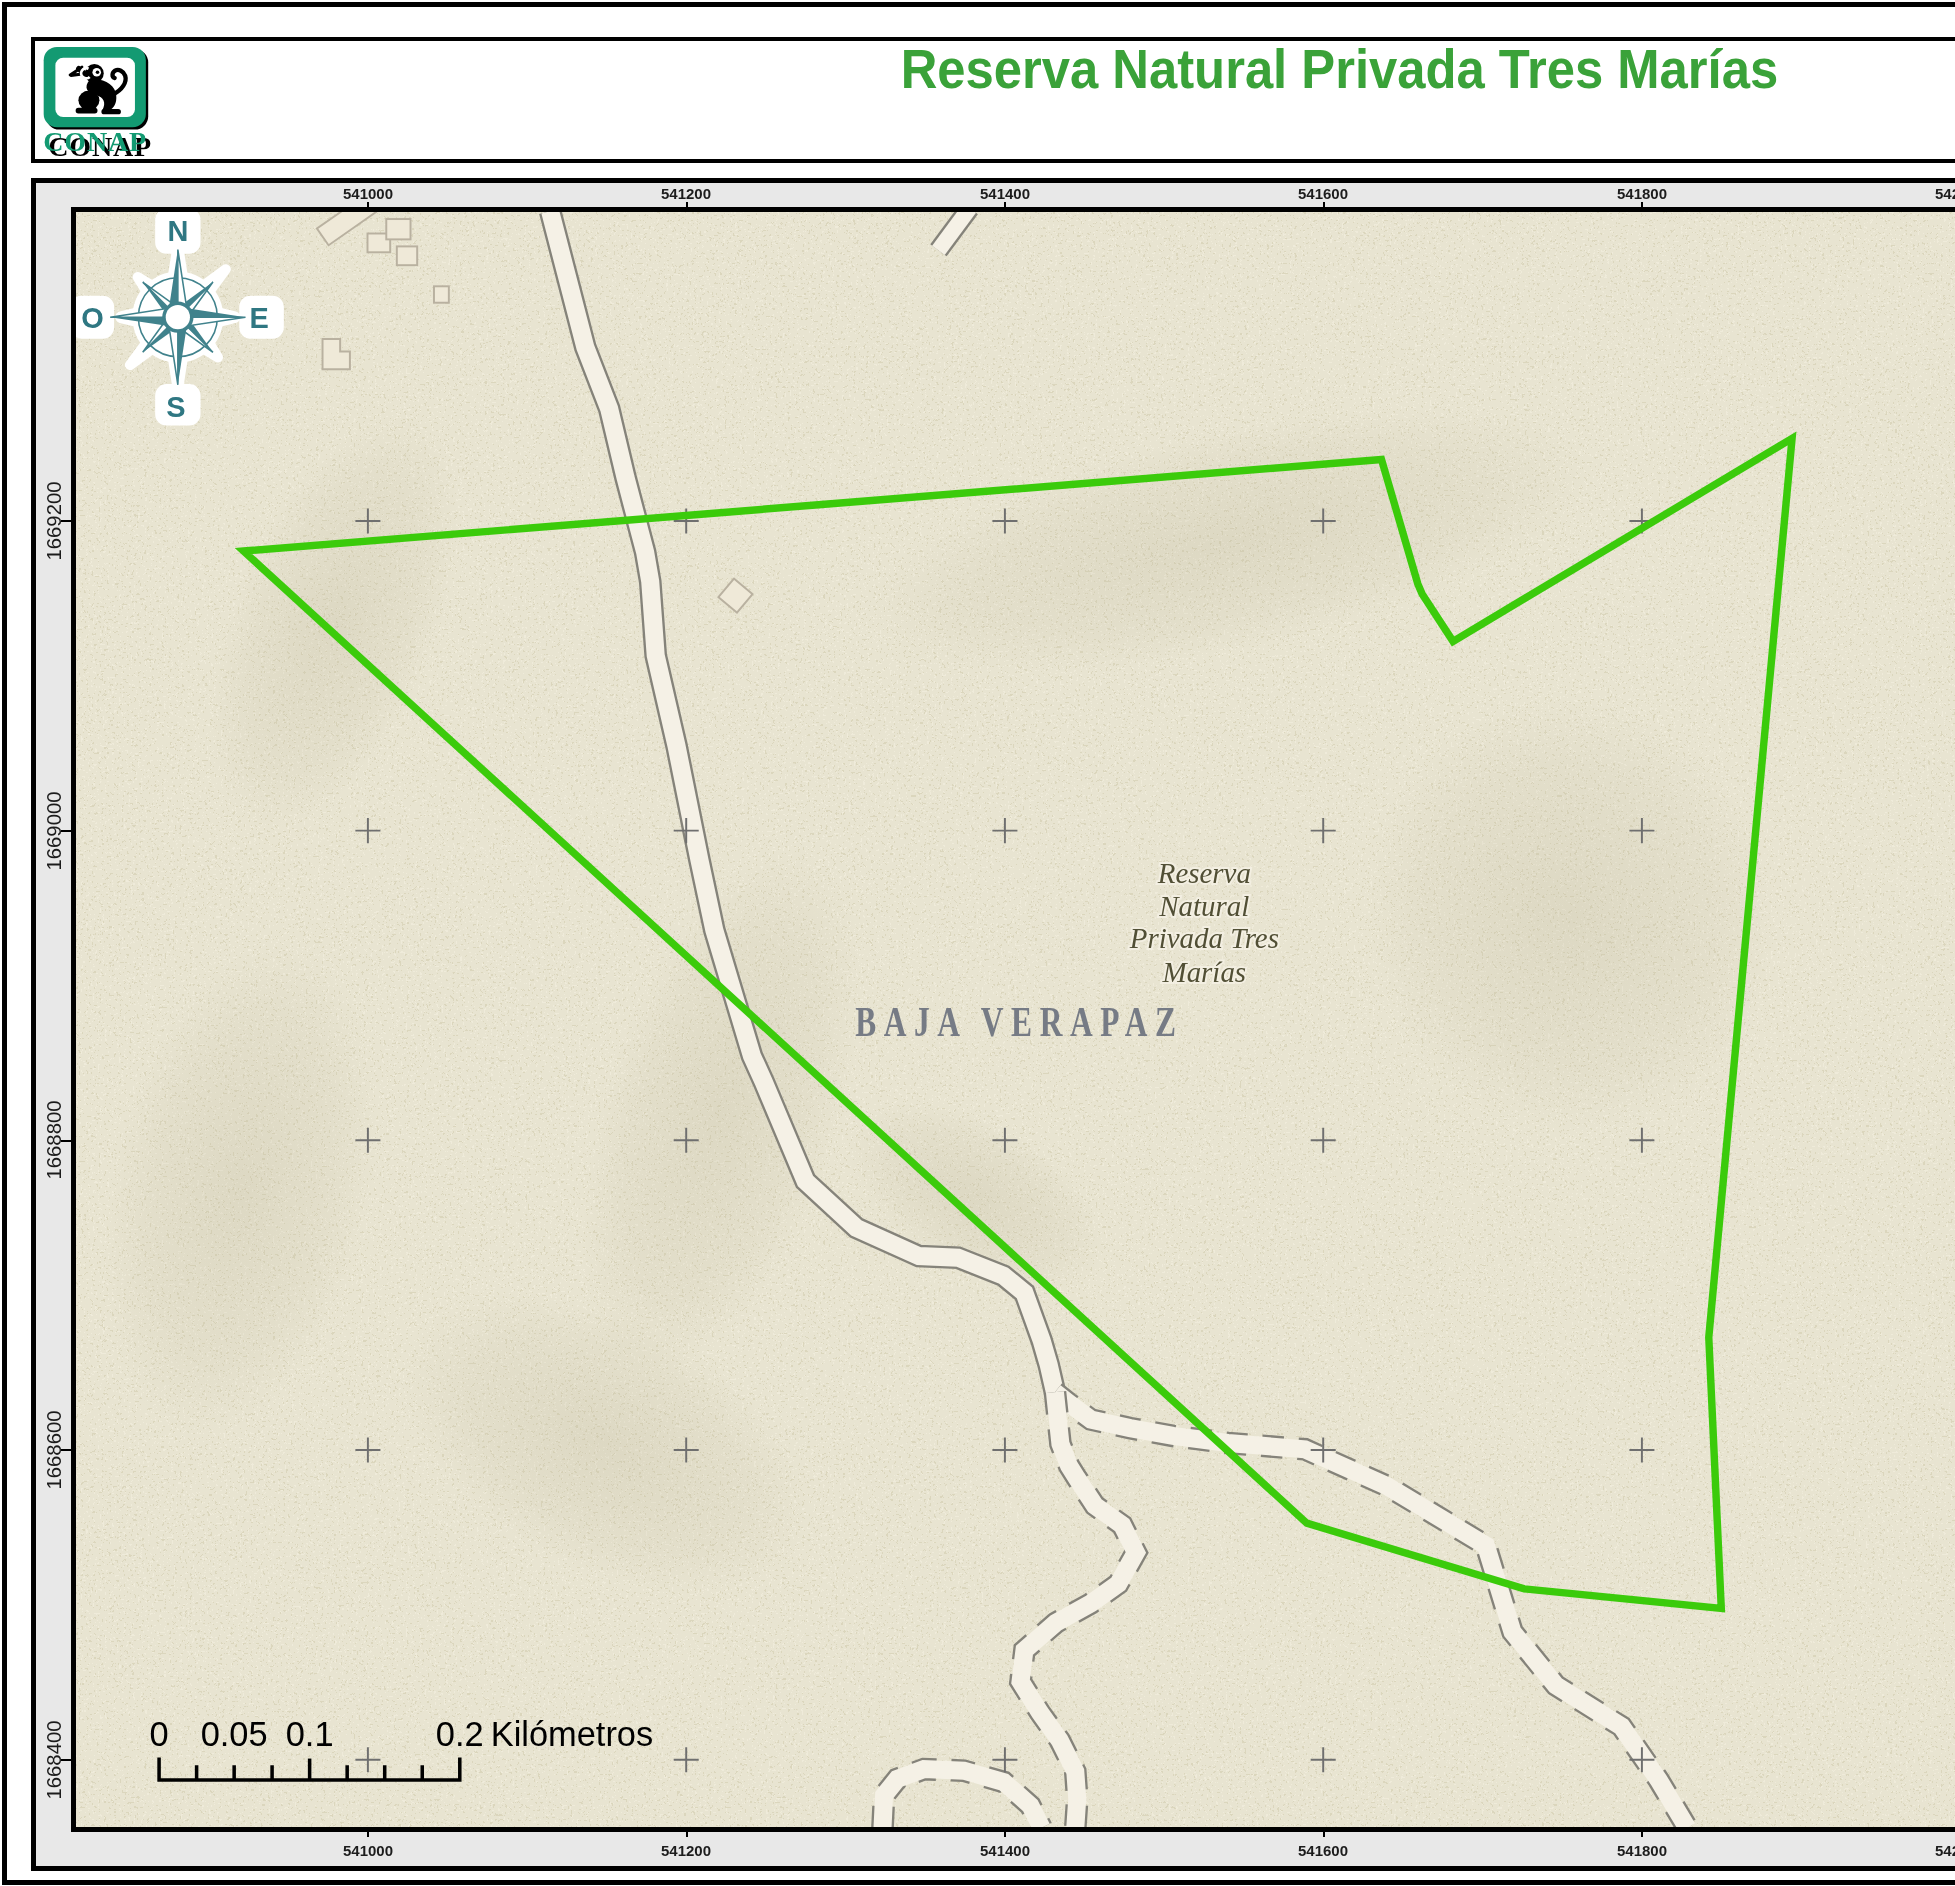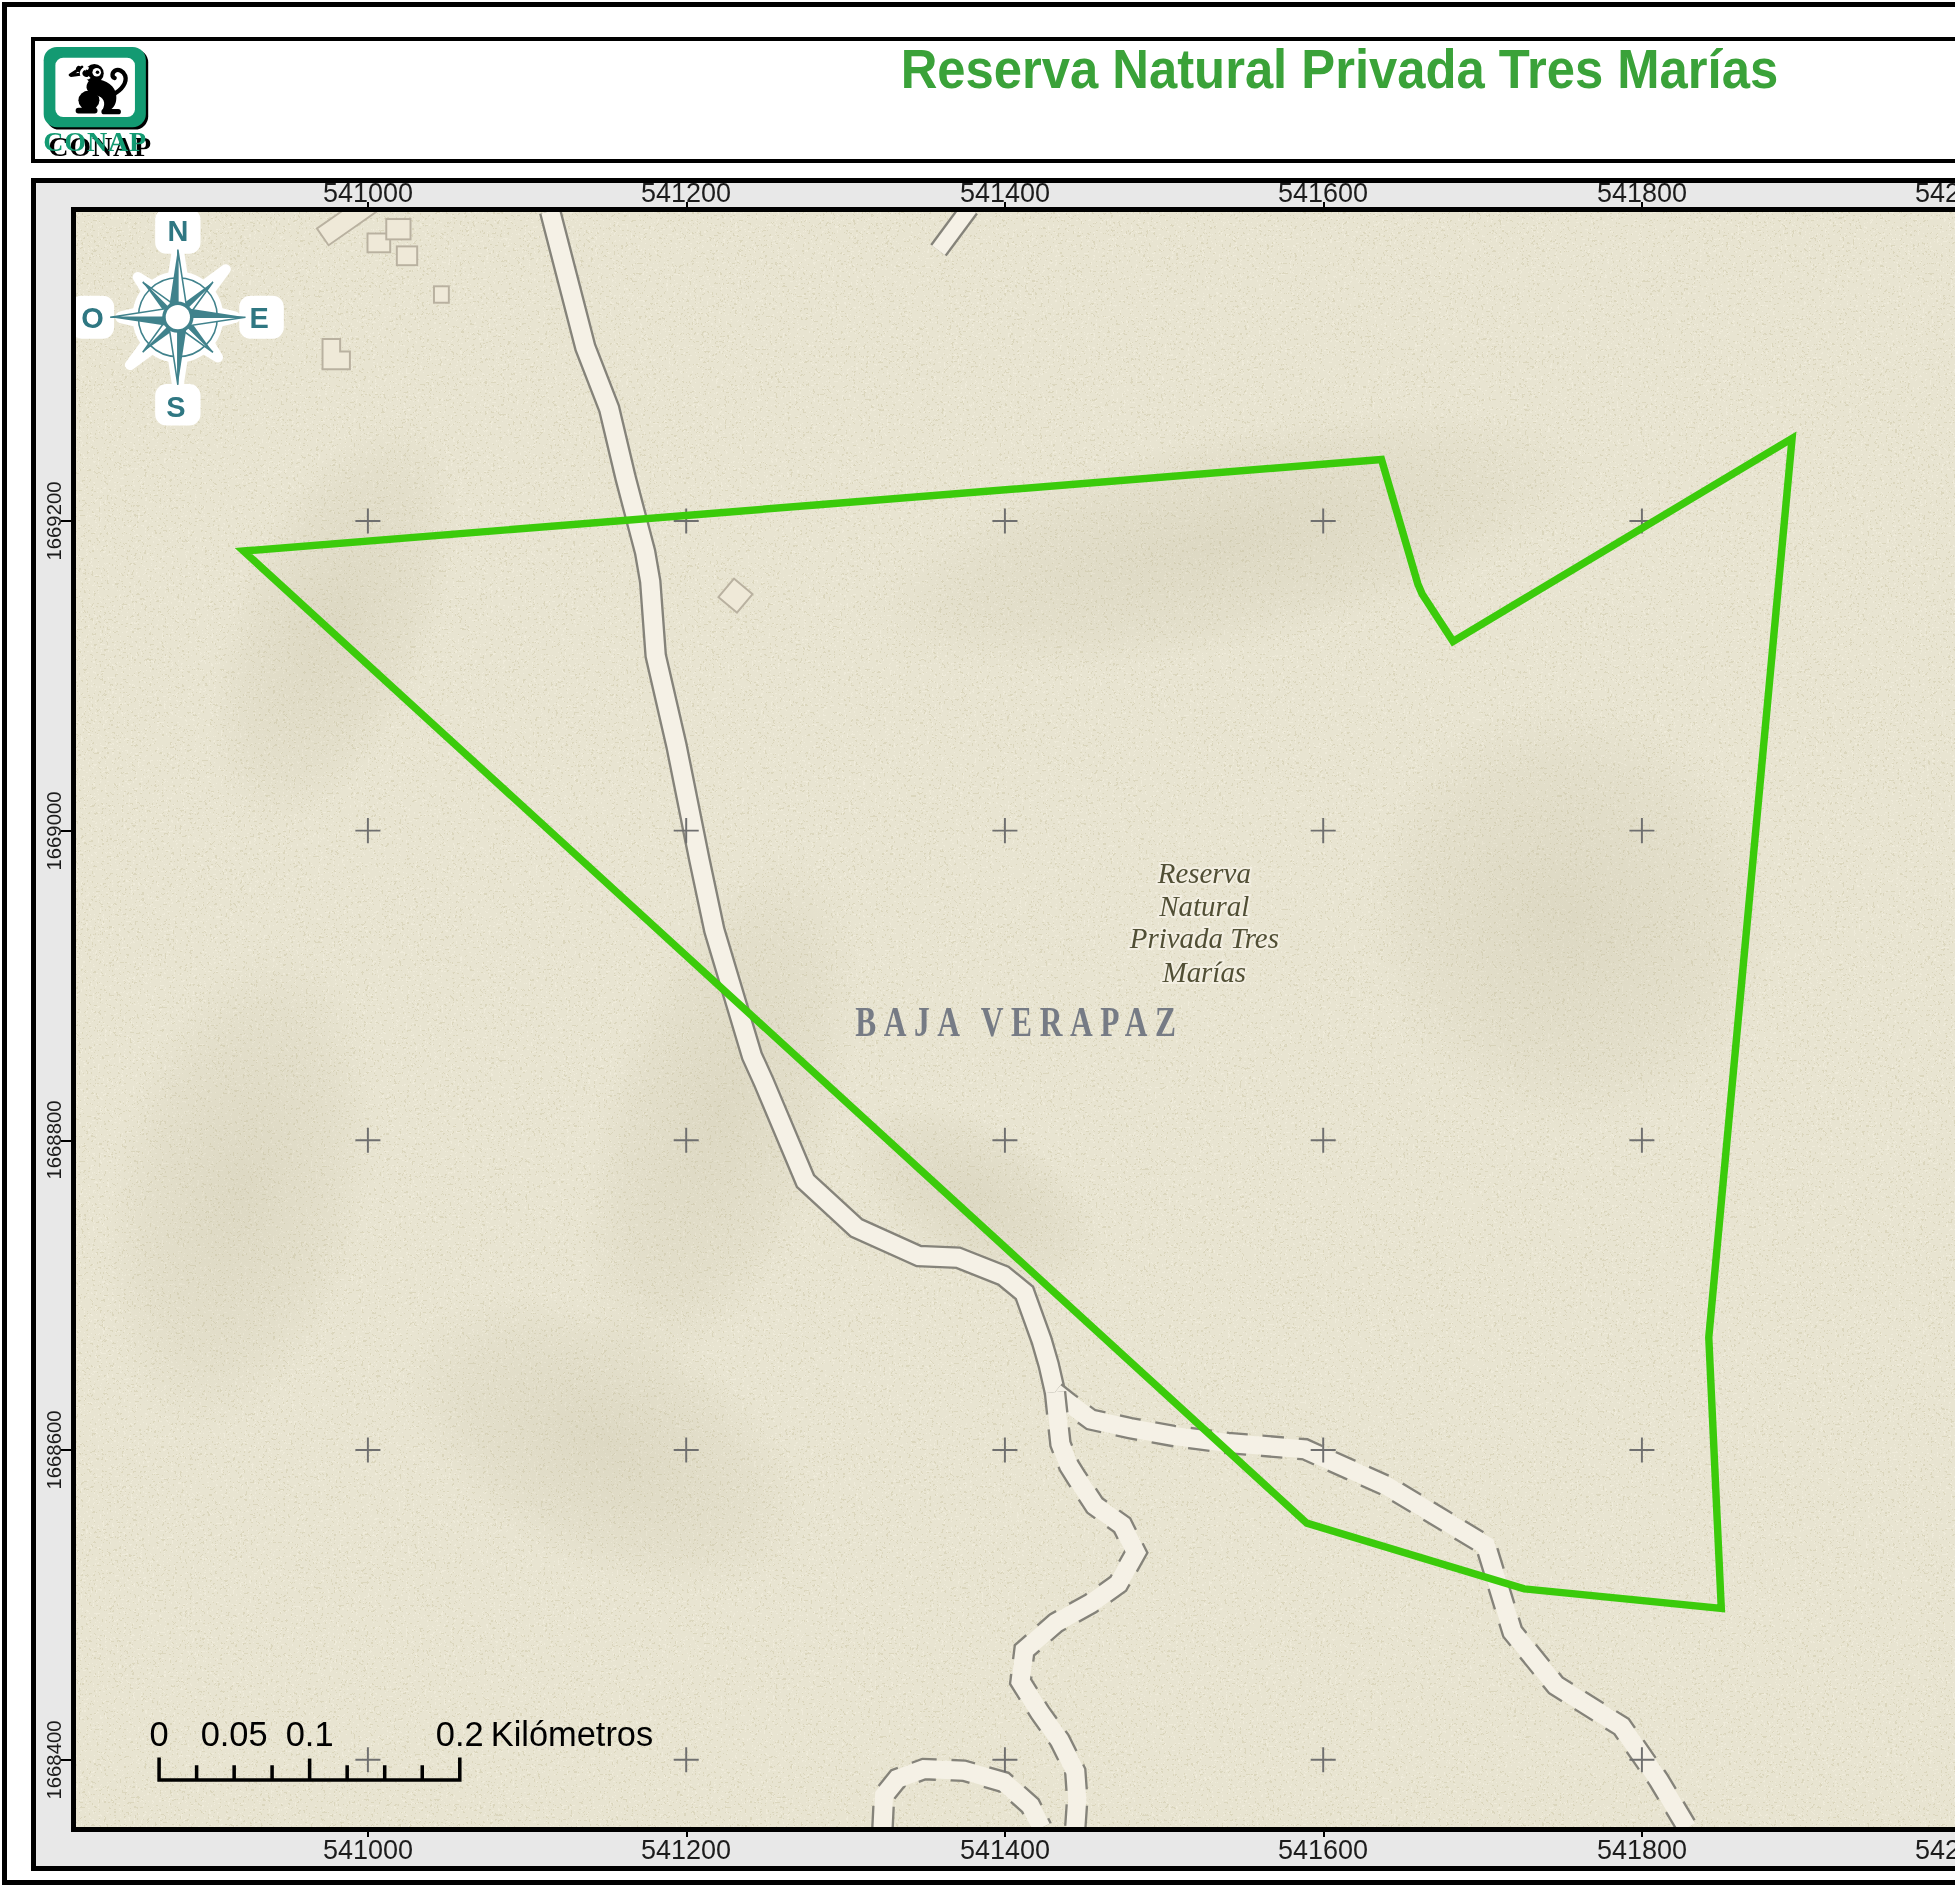--- a/index.html
+++ b/index.html
@@ -1,17 +1,17 @@
 <!DOCTYPE html>
 <html style="font-size:6.3px"><head><meta charset="utf-8"><style>
 html,body{margin:0;padding:0;}
 body{width:2661px;height:1886px;position:relative;background:#fff;
  font-family:"Liberation Sans",sans-serif;}
 .abs{position:absolute;}
-.lab{position:absolute;font-size:27px;color:#1c1c1c;transform:translate(-50%,-50%);white-space:nowrap;}
+.lab{position:absolute;font-size:15px;color:#1c1c1c;transform:translate(-50%,-50%);white-space:nowrap;font-weight:bold;}
 .labv{position:absolute;font-size:20.3px;color:#1c1c1c;transform:translate(-50%,-50%) rotate(-90deg);white-space:nowrap;}
 .tick{position:absolute;background:#000;}
 </style></head><body>
 <div class="abs" style="left:1.6px;top:1.6px;width:2658px;height:1883px;border:5.9px solid #000;box-sizing:border-box;"></div>
 
 <div class="abs" style="left:31px;top:37px;width:2620px;height:126px;border:4.7px solid #000;box-sizing:border-box;background:#fff;"></div>
 <svg class="abs" style="left:31px;top:37px;" width="2620" height="98" viewBox="0 0 6700 250">
     <text x="3346" y="130" text-anchor="middle" font-size="140" font-weight="bold" fill="#3aa239" textLength="2244" lengthAdjust="spacingAndGlyphs">Reserva Natural Privada Tres Marías</text>
   </svg>
 <div class="abs" style="left:0;top:132px;width:2629px;text-align:right;font-size:23.5px;color:#000;">DAGeos-508-2026-BS</div>

